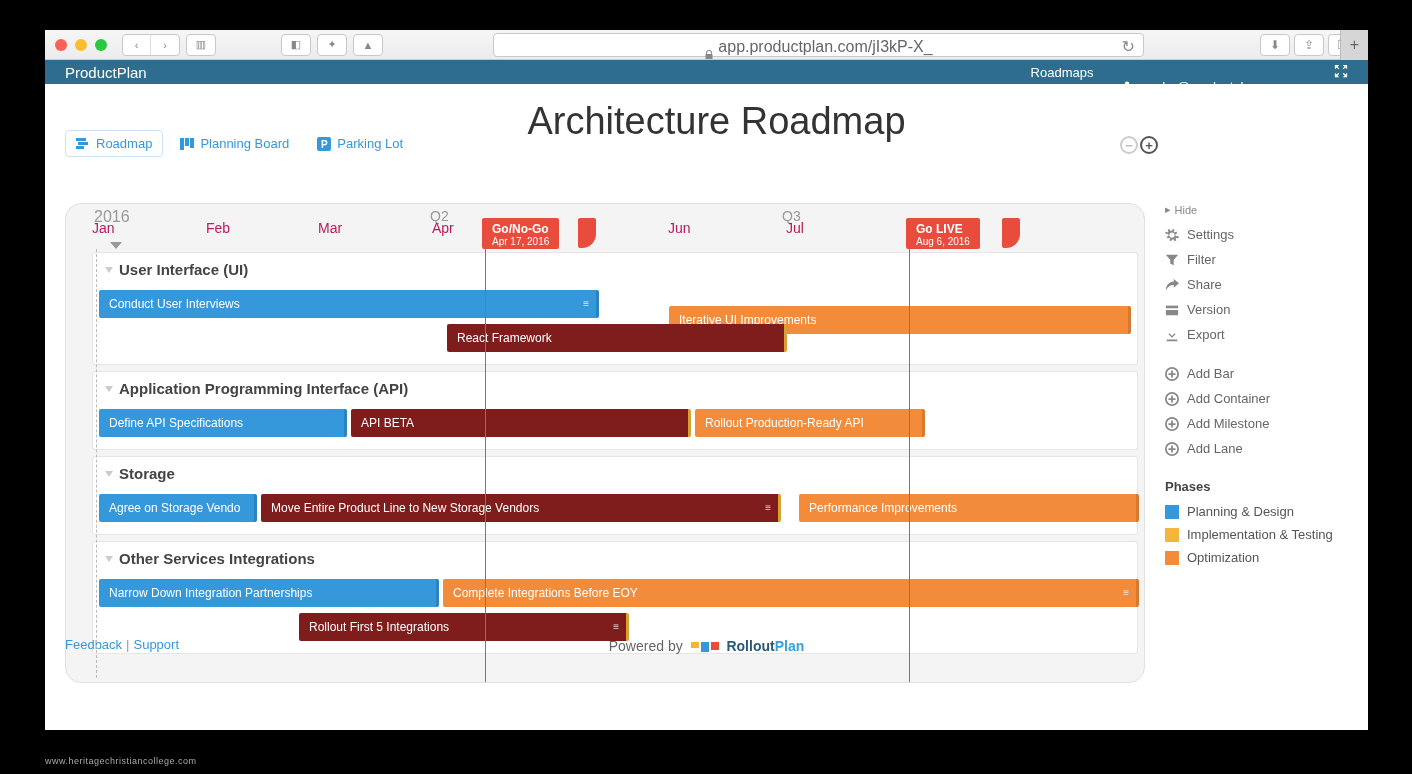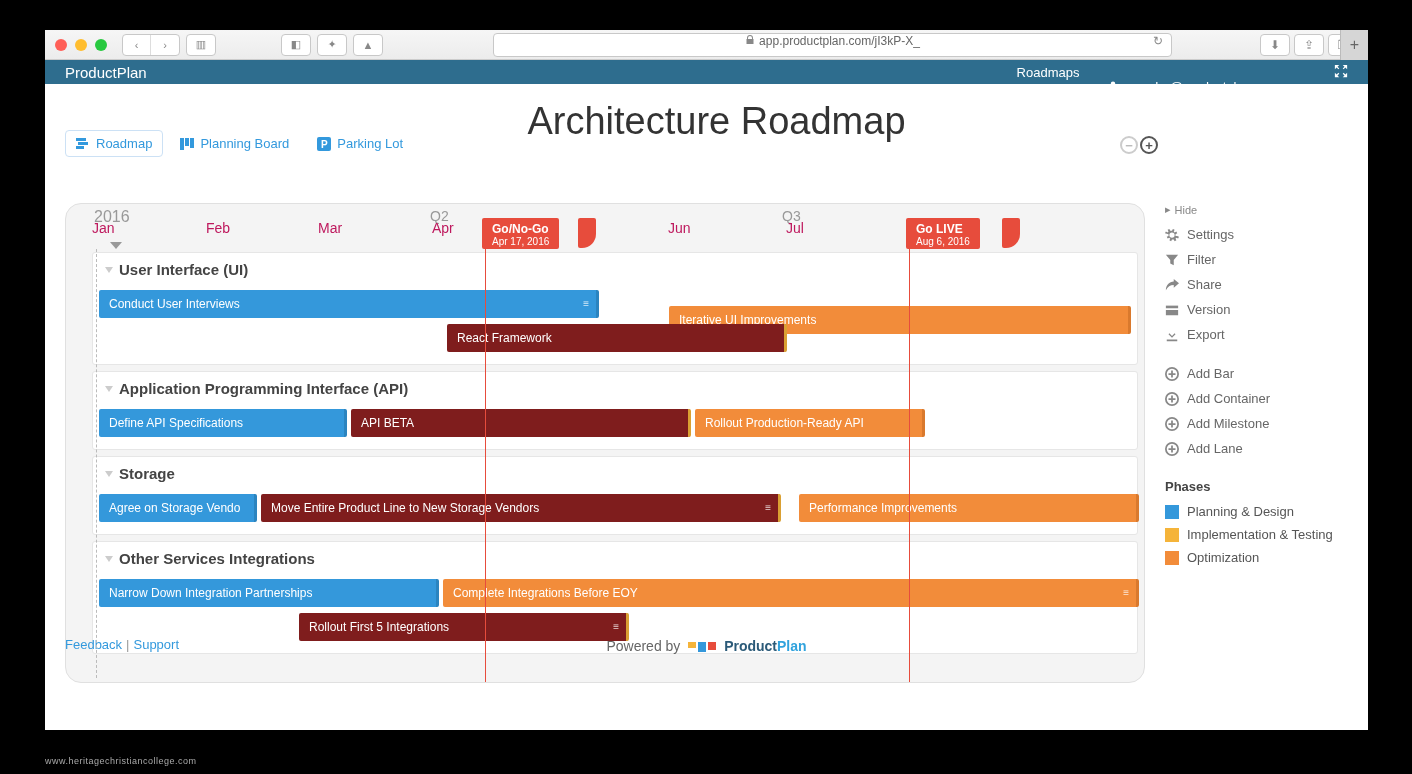--- a/index.html
+++ b/index.html
@@ -8,31 +8,31 @@
 .outer-frame { position: absolute; left: 45px; top: 30px; width: 1323px; height: 700px; background: #fff; }
 
 
 .mac-chrome { height: 30px; background: linear-gradient(#f6f6f6,#ececec); border-bottom: 1px solid #ccc; display: flex; align-items: center; padding: 0 10px; }
 .traffic-lights { display: flex; gap: 8px; }
 .light { width: 12px; height: 12px; border-radius: 50%; }
 .red { background:#ff5f57; } .yellow { background:#ffbd2e; } .green { background:#28c940; }
 .mc-group { display:flex; margin-left:15px; border:1px solid #c8c8c8; border-radius:4px; background:#fff; height:22px; align-items:center; }
 .mc-btn { width:28px; height:20px; display:flex; align-items:center; justify-content:center; color:#888; font-size:11px; border-right:1px solid #ddd; }
 .mc-btn:last-child { border-right:none; }
-.address-bar { flex:1; margin:0 88px 0 110px; height:24px; background:#fff; border:1px solid #c8c8c8; border-radius:4px; display:flex; align-items:flex-start; justify-content:center; font-size:12px; color:#666; position:relative; }
+.address-bar { flex:1; margin:0 116px 0 110px; height:24px; background:#fff; border:1px solid #c8c8c8; border-radius:4px; display:flex; align-items:flex-end; justify-content:center; font-size:16px; color:#666; position:relative; }
 .reload { position:absolute; right:8px; color:#888; }
 .mc-right { display:flex; gap:4px; }
 .mc-icon-box { width:30px; height:22px; border:1px solid #c8c8c8; border-radius:4px; background:#fff; display:flex; align-items:center; justify-content:center; color:#888; font-size:12px; }
 .new-tab { position:absolute; right:0; top:0; width:28px; height:30px; background:#d6d6d6; border-left:1px solid #bbb; display:flex; align-items:center; justify-content:center; color:#666; }
 
 
 .app-header { height:24px; background:#2e6d8e; display:flex; align-items:center; padding:0 20px; color:#fff; }
 .brand { font-size:15px; font-weight:500; }
 .app-header .right { margin-left:auto; display:flex; align-items:center; gap:28px; font-size:13px; }
-.user-link { display:flex; align-items:center; gap:17px;margin-top:28px; }
+.user-link { display:flex; align-items:center; gap:10px;margin-top:28px; }
 .caret-down { width:0; height:0; border-left:4px solid transparent; border-right:4px solid transparent; border-top:5px solid #fff; display:inline-block; margin-left:2px; }
 
 
 .content { position:relative; padding:10px 0 0 20px; height:580px; }
 .page-title { text-align:center; font-size:38px; font-weight:300; color:#333; margin-top:6px; }
 
 .view-tabs { position:absolute; left:20px; top:46px; display:flex; gap:6px; }
 .view-tab { display:flex; align-items:center; gap:6px; padding:5px 10px; border:1px solid #cce1f5; border-radius:4px; color:#3399dd; font-size:13px; }
 .view-tab.plain { border:1px solid transparent; }
 
@@ -379,18 +379,18 @@
       <span class="footer-sep">|</span>
       <span>Support</span>
     </div>
     <div class="powered">
       <span>Powered by</span>
       <span class="pp-logo-bars">
         <span style="background:#f5b43a"></span>
           <span style="background:#3498db;height:10px"></span>
           <span style="background:#e74c3c;height:8px"></span>
       </span>
-      <b>Product</b><span style="color:#31a3dd;font-weight:700">Plan</span>
+      <b>Rollout</b><span style="color:#31a3dd;font-weight:700">Plan</span>
     </div>
   </div>
 </div>
 
 <div class="watermark">www.heritagechristiancollege.com</div>
 
 </body></html>

